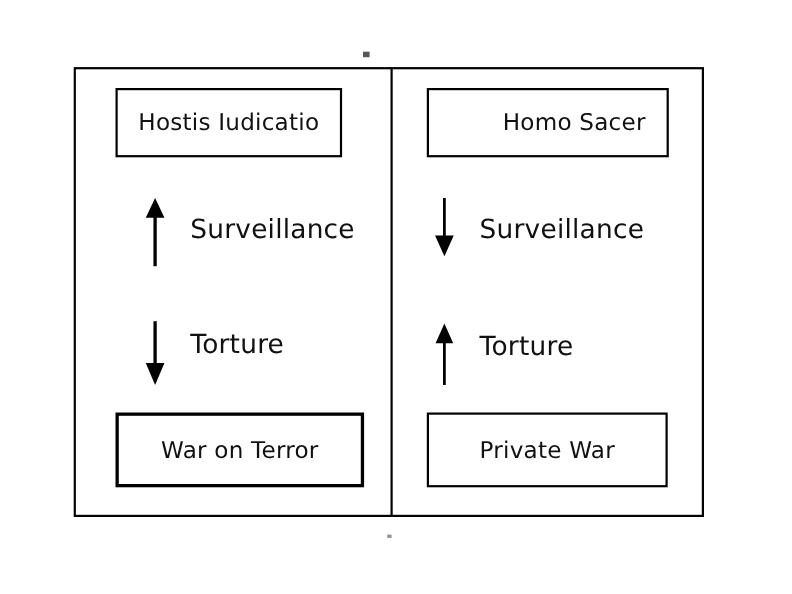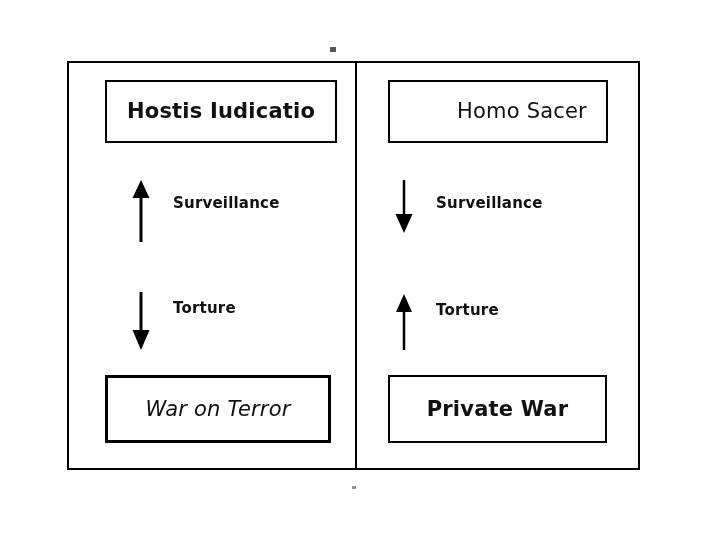--- a/index.html
+++ b/index.html
@@ -68,57 +68,55 @@
     position: absolute;
     box-sizing: border-box;
     border: 2px solid #000000;
     background: #ffffff;
     display: flex;
     align-items: center;
     justify-content: center;
   }
   .concept-box.heavy {
     border-width: 3px;
-    font-style: italic;
   }
   .concept-box .box-label {
     font-size: 21px;
     color: #111111;
     letter-spacing: 0.2px;
     white-space: nowrap;
     line-height: 1;
   }
 
   
-  .box-hostis   { left: 105px; top: 80px;  width: 232px; height: 63px; font-weight: bold; }
+  .box-hostis   { left: 105px; top: 80px;  width: 206px; height: 63px; }
   .box-war      { left: 105px; top: 375px; width: 226px; height: 68px; }
   
   .box-homo     { left: 388px; top: 80px;  width: 220px; height: 63px; padding-left: 48px; }
-  .box-private  { left: 388px; top: 375px; width: 219px; height: 68px; font-weight: bold; }
+  .box-private  { left: 388px; top: 375px; width: 219px; height: 68px; }
 
   
   .relation {
     position: absolute;
     display: block;
   }
   .relation .arrow-svg {
     position: absolute;
     left: 0;
     top: 0;
     display: block;
     overflow: visible;
   }
   .relation .relation-label {
     position: absolute;
-    font-size: 15px;
+    font-size: 24px;
     color: #111111;
     white-space: nowrap;
     line-height: 1;
     letter-spacing: 0.2px;
-    font-weight: bold;
   }
 
   
   .rel-left-surveillance  { left: 128px; top: 178px; width: 200px; height: 66px; }
   .rel-left-surveillance .relation-label  { left: 45px; top: 18px; }
 
   .rel-left-torture       { left: 128px; top: 290px; width: 200px; height: 62px; }
   .rel-left-torture .relation-label       { left: 45px; top: 11px; }
 
   

